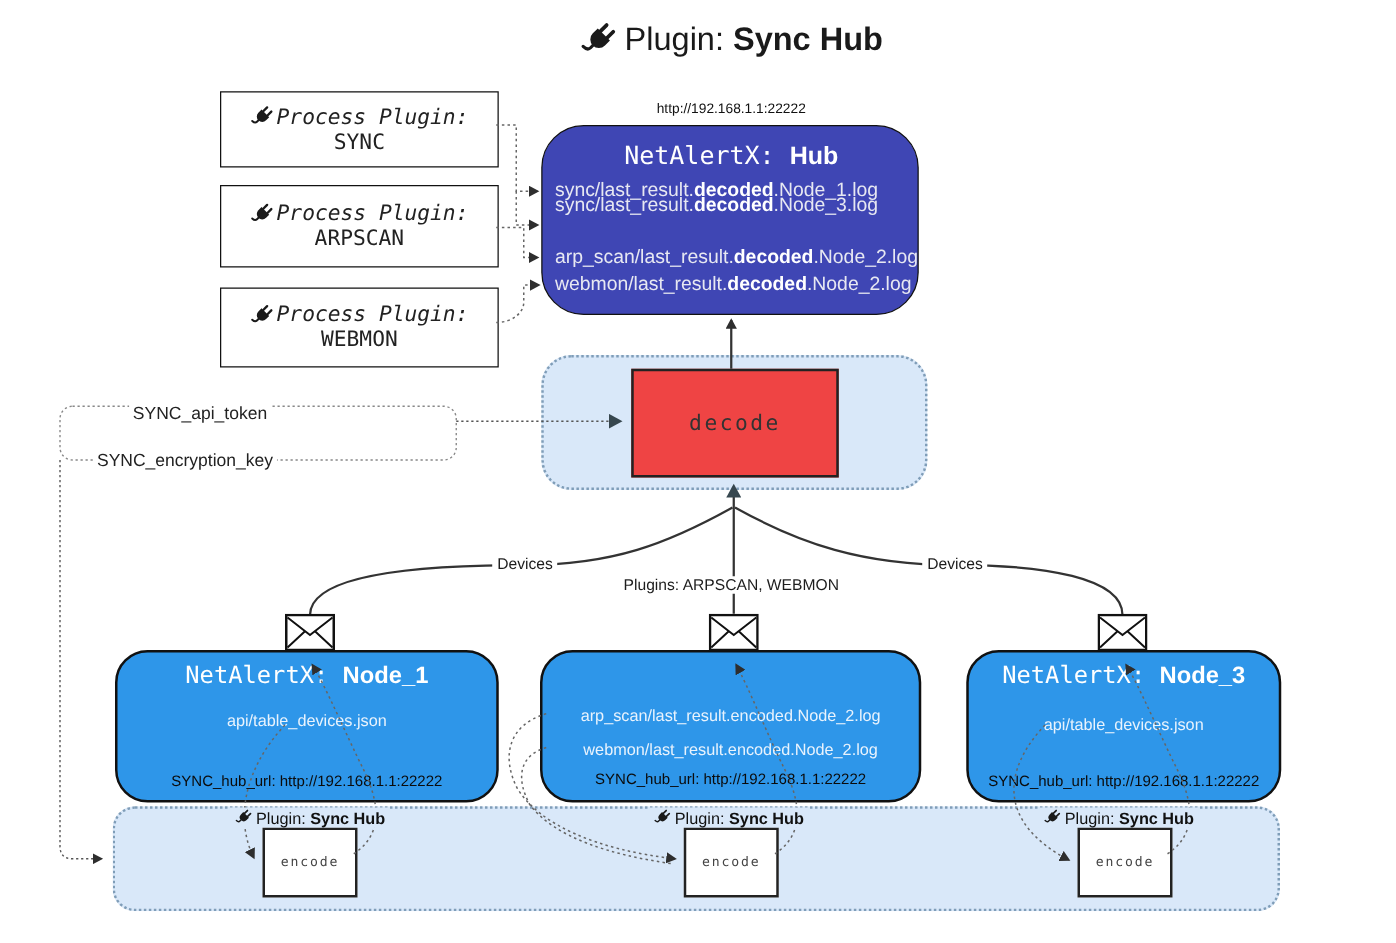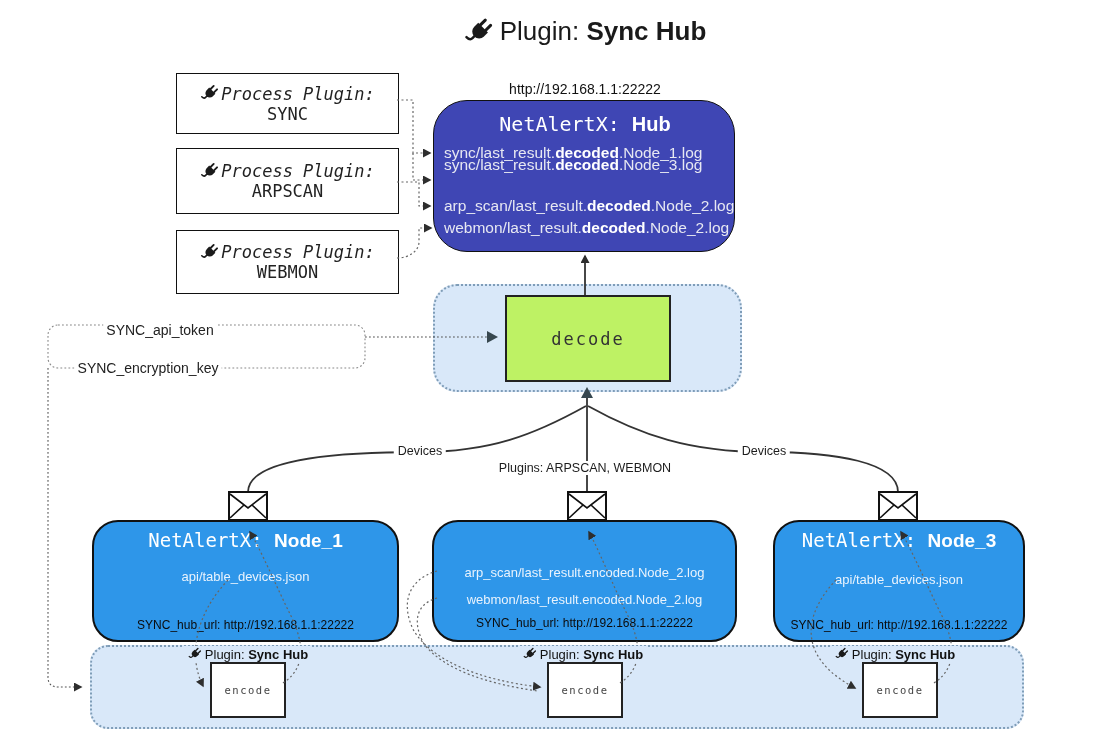--- a/index.html
+++ b/index.html
@@ -8,40 +8,40 @@
   .mono{font-family:"DejaVu Sans Mono","Liberation Mono",monospace;}
   .abs{position:absolute;}
   .cx{transform:translateX(-50%);}
 
   
   #main-title{top:16px;left:585px;display:flex;align-items:center;gap:6px;
               font-size:26px;color:#1a1a1a;z-index:6;white-space:nowrap;}
   #main-title b{font-weight:bold;}
 
   
-  #hub-url{top:81px;left:585px;font-size:14px;color:#111;z-index:6;white-space:nowrap;}
+  #hub-url{top:81px;left:585px;font-size:11px;color:#111;z-index:6;white-space:nowrap;}
   #hub-box{left:433px;top:100px;width:300px;height:150px;background:var(--hub);
            border:1.6px solid #111;border-radius:34px;z-index:1;}
   #hub-title{top:112px;left:585px;font-size:20px;color:#fff;white-space:nowrap;z-index:2;}
   #hub-title b{font-family:"Liberation Sans",sans-serif;font-weight:bold;}
   .hub-row{left:444px;height:22px;line-height:22px;font-size:15.5px;color:#e7e8f2;
            white-space:nowrap;z-index:2;}
   .hub-row b{color:#fff;}
 
   
   .proc-box{left:176px;width:221px;background:#fff;border:1.6px solid #111;z-index:1;
             display:flex;flex-direction:column;align-items:center;justify-content:center;
             font-size:17px;color:#222;}
   .proc-line1{display:flex;align-items:center;gap:2px;white-space:nowrap;font-style:italic;}
   .proc-name{white-space:nowrap;}
 
   
   .lane{background:var(--band);border:2px dotted var(--bandBorder);z-index:1;}
   #decode-lane{left:433px;top:284px;width:305px;height:104px;border-radius:24px;}
-  #decode-box{left:505px;top:295px;width:162px;height:83px;background:#bef264;border:2px solid #222;
+  #decode-box{left:505px;top:295px;width:162px;height:83px;background:#ef4444;border:2px solid #222;
               display:flex;align-items:center;justify-content:center;font-size:17px;
               letter-spacing:2px;color:#333;z-index:2;}
 
   
   .tok{background:#fff;padding:0 3px;font-size:14px;color:#222;white-space:nowrap;z-index:6;}
 
   
   .edge-label{background:#fff;padding:0 4px;font-size:12.5px;color:#1d1d1d;
               white-space:nowrap;z-index:6;}
 

